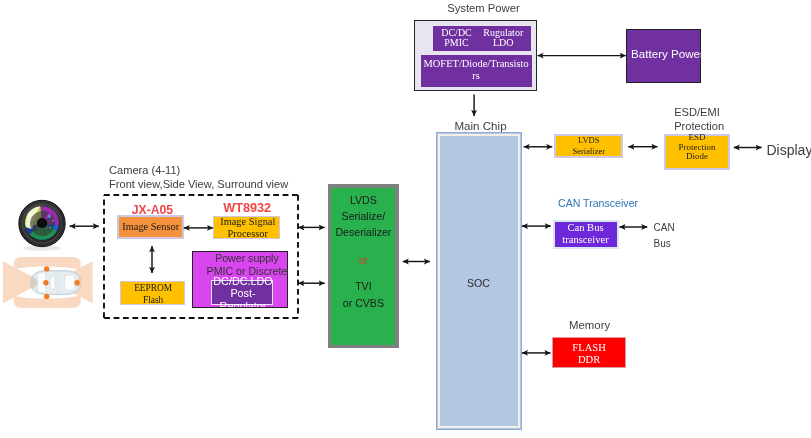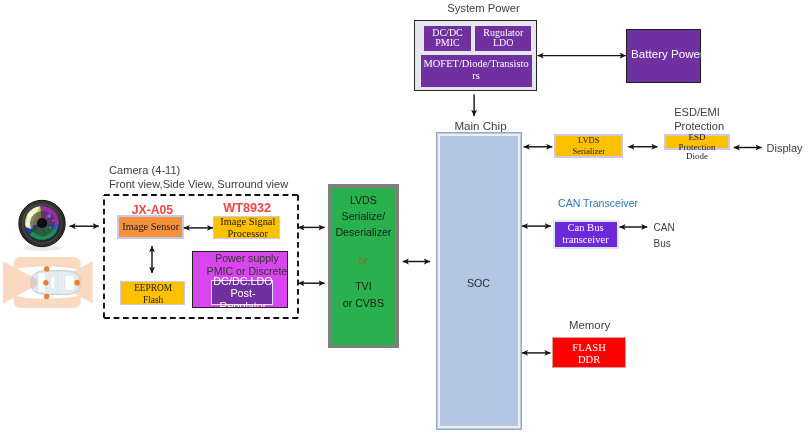--- a/index.html
+++ b/index.html
@@ -13,21 +13,21 @@
 
   
   .lbl-syspower{left:447.2px;top:1.6px;font-size:11.25px;color:#404040;}
   .sp-outer{position:absolute;left:414px;top:20px;width:123px;height:71px;
             border:1.6px solid #262626;background:#E7E6F0;box-sizing:border-box;}
   .sp-inner{position:absolute;left:3px;top:3px;right:3px;bottom:3px;}
   .sp-row1{position:absolute;left:0;top:0;width:100%;height:27px;}
   .pbox{background:#7030A0;color:#fff;display:flex;flex-direction:column;align-items:center;
         justify-content:center;font-family:"Liberation Serif",serif;font-size:10px;line-height:1.05;
         box-sizing:border-box;}
-  .sp-dcdc{position:absolute;left:6px;top:2.2px;width:47px;height:24.6px;}
+  .sp-dcdc{position:absolute;left:15px;top:2.2px;width:47px;height:24.6px;}
   .sp-ldo{position:absolute;left:57.4px;top:2.2px;width:55.7px;height:24.6px;}
   .sp-mosfet{position:absolute;left:2.7px;top:31.1px;width:111px;height:32.2px;padding:0 2px;align-items:flex-start;justify-content:flex-start;}
   .sp-mosfet span{display:block;position:absolute;left:2.2px;top:2.6px;width:106.5px;word-break:break-all;line-height:12.5px;font-size:10.45px;text-align:center;}
 
   
   .battery{left:625.7px;top:28.6px;width:75px;height:54.3px;background:#7030A0;color:#fff;
            border:1.5px solid #1f1f1f;font-size:11.6px;}
   .battery span{position:relative;left:4.3px;top:-2.2px;}
 
   
@@ -80,25 +80,25 @@
 
   
   .lensbox{position:absolute;left:14px;top:196px;width:56px;height:56px;}
   .carbox{position:absolute;left:0px;top:250px;width:95px;height:60px;}
 
   
   .lvdsser{left:554.2px;top:134px;width:69.1px;height:23.8px;background:#FFC000;
            border:2px solid #CFC8E4;flex-direction:column;font-family:"Liberation Serif",serif;
            font-size:8.5px;color:#1a1a1a;line-height:1.3;}
   .esdlbl{left:674.2px;top:104.5px;font-size:11.1px;color:#3d3d3d;line-height:14.2px;text-align:left;}
-  .esdbox{left:664.2px;top:133.8px;width:65.6px;height:16px;background:#FFC000;
+  .esdbox{left:664.2px;top:133.8px;width:65.6px;height:36px;background:#FFC000;
           border:2px solid #CFC8E4;overflow:visible;}
   .esd-txt{position:absolute;left:-2px;top:-2.6px;width:65.6px;text-align:center;
            font-family:"Liberation Serif",serif;font-size:9px;line-height:9.5px;color:#1a1a1a;}
-  .displbl{left:766.5px;top:141.6px;font-size:11px;color:#3d3d3d;}
+  .displbl{left:766.5px;top:141.6px;font-size:14px;color:#3d3d3d;}
   .canlbl{left:558px;top:196.8px;font-size:10.6px;color:#2E75B6;}
   .canbox{left:552.5px;top:220px;width:66px;height:28.5px;background:#6d28d9;
           border:2px solid #DCE6F2;flex-direction:column;color:#fff;
           font-family:"Liberation Serif",serif;font-size:10.6px;line-height:11.8px;}
   .canbuslbl{left:653.5px;top:220.2px;font-size:10px;color:#3d3d3d;line-height:15.8px;}
   .memlbl{left:569px;top:319.2px;font-size:11.4px;color:#3d3d3d;}
   .membox{left:552.3px;top:337px;width:73.7px;height:31.4px;background:#FF0000;
           border:1.6px solid #DD9B9B;flex-direction:column;color:#fff;justify-content:flex-start;
           font-family:"Liberation Serif",serif;font-size:10.6px;line-height:11.9px;padding-top:3.8px;}
 </style>

